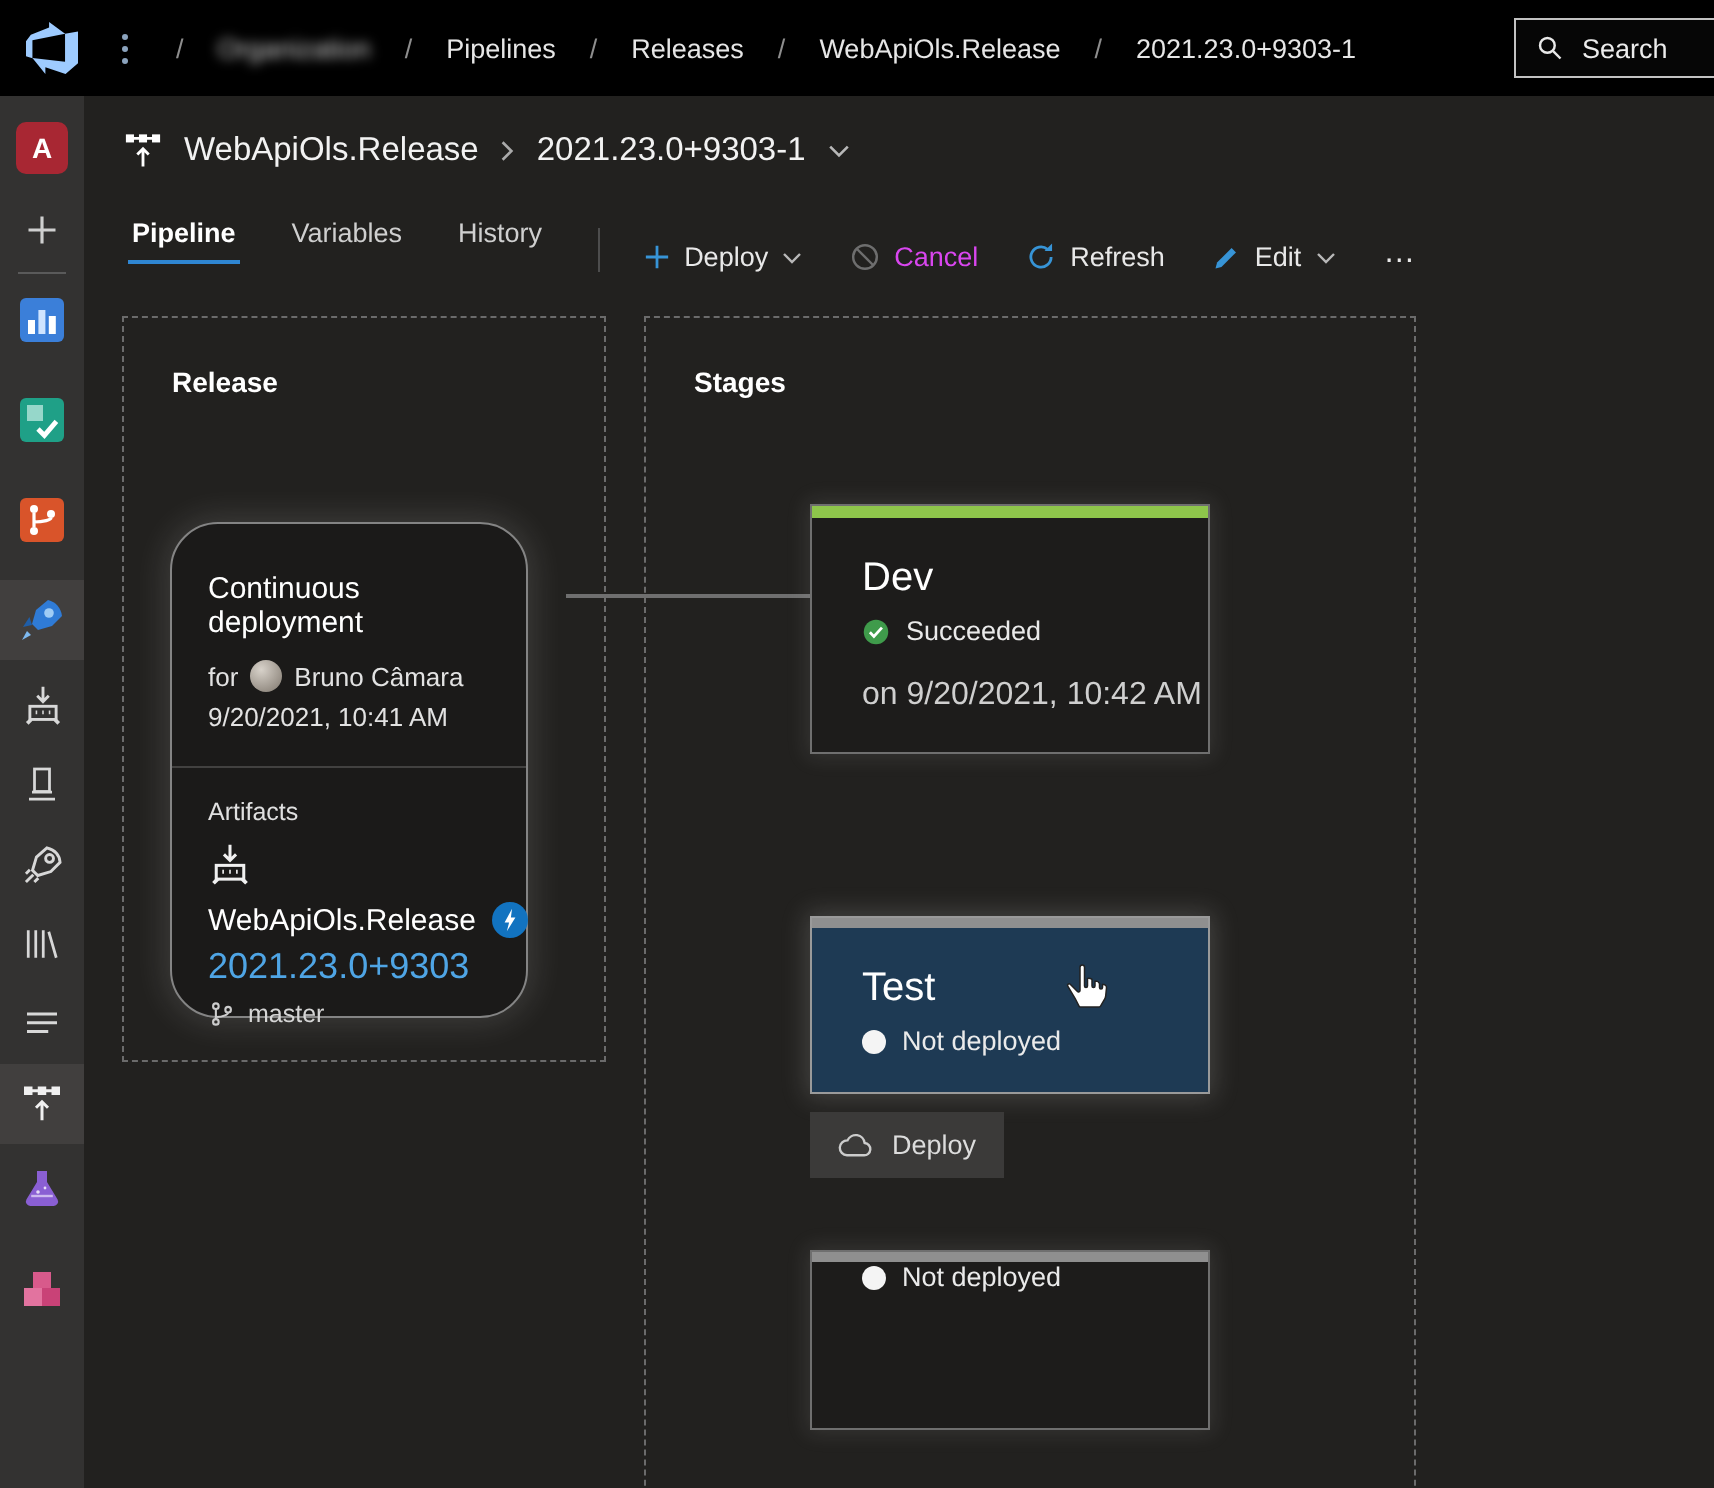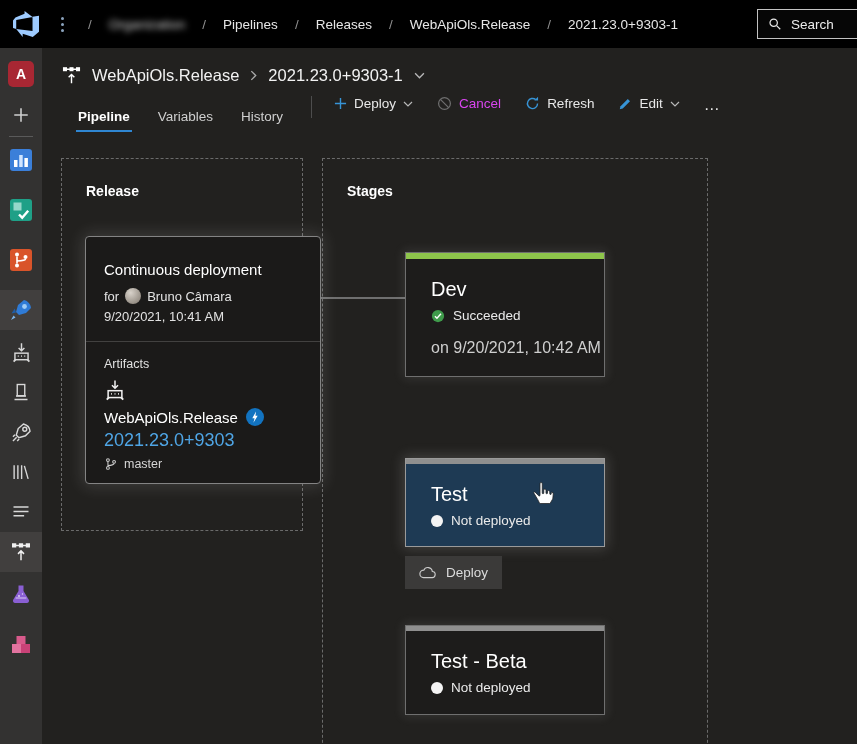--- a/index.html
+++ b/index.html
@@ -29,42 +29,42 @@
                font-weight:bold; font-size:14px; display:flex; align-items:center; justify-content:center; }
   .side-divider { position:absolute; left:9px; width:24px; height:1px; background:#5a5a5a; }
 
   
   .main { position:absolute; left:42px; top:48px; width:815px; height:696px; background:#22211f; overflow:hidden; }
 
   .page-header { position:absolute; left:20px; top:10px; height:34px; display:flex; align-items:center;
                  gap:11px; color:#fff; }
   .ph-title { font-size:16.5px; color:#f2f2f2; cursor:pointer; }
 
-  .tabbar { position:absolute; left:34px; top:48px; height:40px; display:flex; align-items:flex-start; }
+  .tabbar { position:absolute; left:22px; top:48px; height:40px; display:flex; align-items:flex-end; }
   .tab { position:relative; height:40px; display:flex; align-items:center; padding:0 2px;
          margin-right:24px; font-size:13.5px; color:#cfcfcf; cursor:pointer; }
   .tab.active { color:#fff; font-weight:bold; }
   .tab.active::after { content:""; position:absolute; left:0; right:0; bottom:4px; height:2px; background:#2f86d2; }
   .vdivider { width:1px; height:22px; background:#4d4d4d; margin:0 22px 0 2px; }
   .tbtn { display:flex; align-items:center; gap:7px; background:none; border:none; color:#e8e8e8;
           font-size:13.5px; font-family:inherit; margin-right:24px; cursor:pointer; }
   .tbtn.disabled { color:#d946ef; cursor:default; }
   .tbtn.more { font-size:16px; letter-spacing:1px; margin-right:0; }
 
   
   .panel { position:absolute; border:1px dashed #6b6b6b; }
   #release-panel { left:19px; top:110px; width:242px; height:373px; }
   #stages-panel  { left:280px; top:110px; width:386px; height:640px; }
   .panel h3 { position:absolute; left:24px; top:24px; font-size:14px; color:#fff; }
 
   .connector { position:absolute; left:241px; top:249px; width:122px; height:2px; background:#6f6f6f; z-index:1; }
 
   
-  .release-card { position:absolute; left:43px; top:188px; width:236px; height:248px; z-index:2;
-                  background:#1b1a19; border:1px solid #848484; border-radius:4px;
+  .release-card { position:absolute; left:43px; top:213px; width:179px; height:248px; z-index:2;
+                  background:#1b1a19; border:1px solid #848484; border-radius:24px;
                   box-shadow:0 0 16px 3px rgba(225,225,225,.14); padding:24px 18px 0 18px; cursor:pointer; }
   .rc-title { font-size:15px; color:#fff; margin-bottom:10px; }
   .byline { display:flex; align-items:center; gap:6px; font-size:13px; color:#e2e2e2; margin-bottom:5px; }
   .pavatar { width:16px; height:16px; border-radius:50%;
              background:radial-gradient(circle at 35% 30%, #d8d2ca, #7e766c); }
   .rc-date { font-size:13px; color:#e2e2e2; }
   .rc-hr { border:none; height:1px; background:#424140; margin:17px -18px 15px -18px; }
   .art-label { font-size:12.5px; color:#e0e0e0; margin-bottom:8px; }
   .art-icon { margin-bottom:3px; }
   .art-name { display:flex; align-items:center; gap:8px; font-size:15px; color:#fff; margin-bottom:4px; }
@@ -371,21 +371,20 @@
       <button class="sbtn deploy">
         <svg width="18" height="13" viewBox="0 0 20 14">
           <path d="M5 12.7h9.3a3.4 3.4 0 0 0 .5-6.8A5 5 0 0 0 5.3 4.4 4.1 4.1 0 0 0 5 12.7z" fill="none" stroke="#ccc" stroke-width="1.3"></path>
         </svg>
         <span>Deploy</span>
       </button>
     </div>
 
     <article class="stage-card" id="stage-beta">
       <div class="stage-bar bar-gray"></div>
-      <div class="stage-name">Test - Beta</div>
       <div class="stage-status">
         <span class="dot-white"></span>
         <span>Not deployed</span>
       </div>
     </article>
 
     <svg class="cursor" width="24" height="24" viewBox="0 0 16 16">
       <path fill="#fff" stroke="#222" stroke-width="0.5" d="M6.75 1a.75.75 0 0 1 .75.75V8a.5.5 0 0 0 1 0V5.467l.086-.004c.317-.012.637-.008.816.027.134.027.294.096.448.182.077.042.15.147.15.314V8a.5.5 0 0 0 1 0V6.435l.106-.01c.316-.024.584-.01.708.04.118.046.3.207.486.43.081.096.15.19.2.259V8.5a.5.5 0 1 0 1 0v-1h.342a1 1 0 0 1 .995 1.1l-.271 2.715a2.5 2.5 0 0 1-.317.991l-1.395 2.442a.5.5 0 0 1-.434.252H6.118a.5.5 0 0 1-.447-.276l-1.232-2.465-2.512-4.185a.517.517 0 0 1 .809-.631l2.41 2.41A.5.5 0 0 0 6 9.5V1.75A.75.75 0 0 1 6.75 1z"></path>
     </svg>
 

